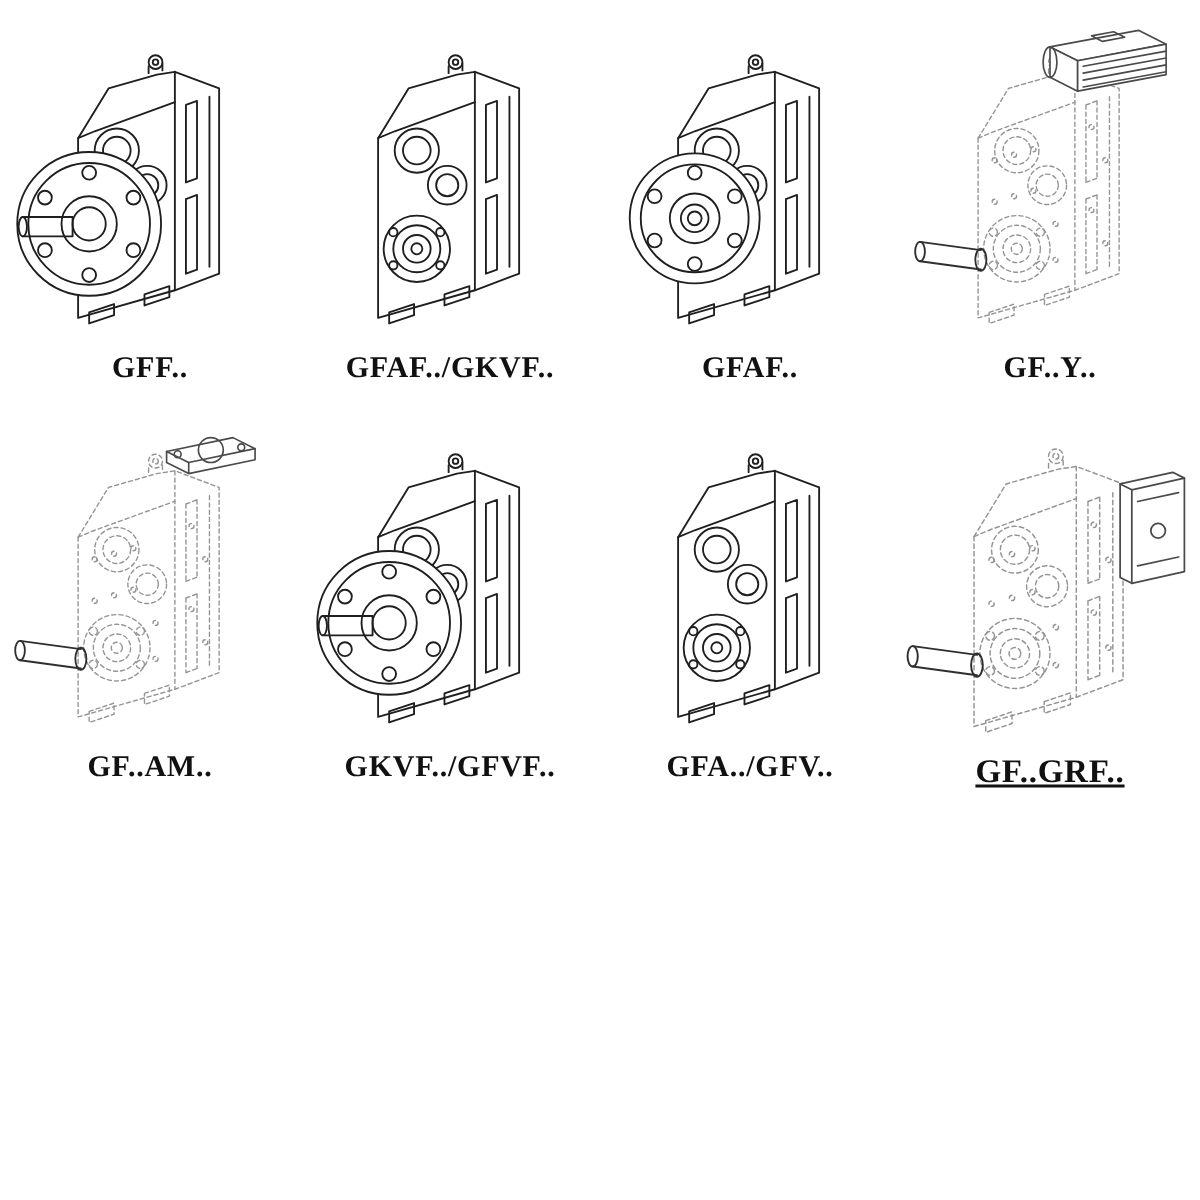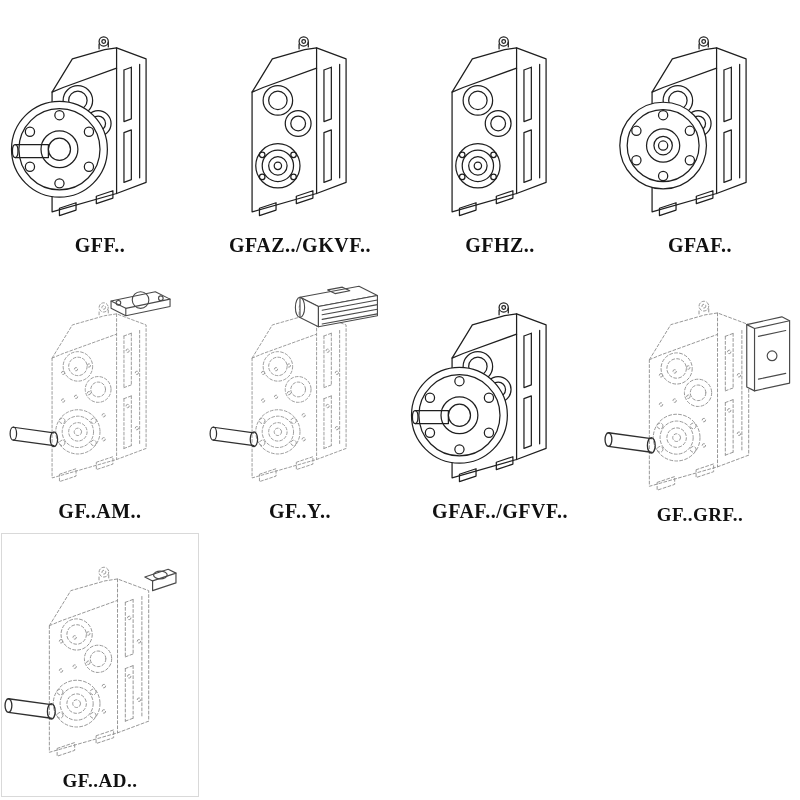--- a/index.html
+++ b/index.html
@@ -18,21 +18,21 @@
     justify-content:flex-end;position:relative;
   }
   figure.cell.boxed{outline:1px solid #d9d9d9;outline-offset:-2px;}
   .art{flex:1;display:flex;align-items:center;justify-content:center;width:100%;}
   .art svg{width:186px;height:212px;display:block;}
   .cell.big .art svg{width:198px;height:224px;}
   figcaption.label{
     font-weight:bold;font-size:20px;color:#111;letter-spacing:.5px;
     text-align:center;padding:0 2px 10px 2px;line-height:1.1;white-space:nowrap;
   }
-  .cell.big figcaption.label{font-size:19px;padding-bottom:6px;}
+  .cell.big figcaption.label{font-size:22px;padding-bottom:6px;text-decoration:underline;}
   
   .art use{stroke:#1f1f1f;fill:none;stroke-width:1.35;stroke-linejoin:round;stroke-linecap:round;}
   .art use.ghost{stroke:#949494;stroke-width:1;stroke-dasharray:3 2.2;}
   .art use.mid{stroke:#4a4a4a;stroke-width:1.2;}
   .art use.dark{stroke:#2f2f2f;stroke-width:1.35;}
   .defs-svg{position:absolute;width:0;height:0;overflow:hidden;}
 </style>
 </head>
 <body>
 
@@ -156,102 +156,90 @@
       <figcaption class="label">GFF..</figcaption>
     </figure>
 
     <figure class="cell">
       <div class="art">
         <svg viewBox="0 0 200 230">
           <use href="#g-body"></use>
             <use href="#g-bearing"></use>
         </svg>
       </div>
-      <figcaption class="label">GFAZ../GKVF..</figcaption>
-    </figure>
-
-    <figure class="cell">
-      <div class="art">
-        <svg viewBox="0 0 200 230">
-          <use href="#g-body"></use>
-            <use href="#g-bearing"></use>
-        </svg>
-      </div>
-      <figcaption class="label">GFHZ..</figcaption>
-    </figure>
+      <figcaption class="label">GFAF../GKVF..</figcaption>
+    </figure>
+
 
     <figure class="cell">
       <div class="art">
         <svg viewBox="0 0 200 230">
           <use href="#g-body"></use>
             <use href="#g-flangeface"></use>
         </svg>
       </div>
       <figcaption class="label">GFAF..</figcaption>
     </figure>
 
 
+
+    <figure class="cell">
+      <div class="art">
+        <svg viewBox="0 0 200 230">
+          <use href="#g-body" class="ghost"></use>
+            <use href="#g-dots" class="ghost"></use>
+          <use href="#g-bearing" class="ghost"></use>
+          <use href="#g-motor" class="mid"></use>
+            <use href="#g-shaft" class="dark"></use>
+        </svg>
+      </div>
+      <figcaption class="label">GF..Y..</figcaption>
+    </figure>
 
     <figure class="cell">
       <div class="art">
         <svg viewBox="0 0 200 230">
           <use href="#g-body" class="ghost"></use>
             <use href="#g-dots" class="ghost"></use>
           <use href="#g-bearing" class="ghost"></use>
           <use href="#g-topflange" class="mid"></use>
             <use href="#g-shaft" class="dark"></use>
         </svg>
       </div>
       <figcaption class="label">GF..AM..</figcaption>
     </figure>
 
     <figure class="cell">
       <div class="art">
         <svg viewBox="0 0 200 230">
-          <use href="#g-body" class="ghost"></use>
-            <use href="#g-dots" class="ghost"></use>
-          <use href="#g-bearing" class="ghost"></use>
-          <use href="#g-motor" class="mid"></use>
-            <use href="#g-shaft" class="dark"></use>
-        </svg>
-      </div>
-      <figcaption class="label">GF..Y..</figcaption>
-    </figure>
-
-    <figure class="cell">
-      <div class="art">
-        <svg viewBox="0 0 200 230">
           <use href="#g-body"></use>
             <use href="#g-flange"></use>
         </svg>
       </div>
-      <figcaption class="label">GFAF../GFVF..</figcaption>
-    </figure>
-
+      <figcaption class="label">GKVF../GFVF..</figcaption>
+    </figure>
+
+    <figure class="cell">
+      <div class="art">
+        <svg viewBox="0 0 200 230">
+          <use href="#g-body"></use>
+            <use href="#g-bearing"></use>
+        </svg>
+      </div>
+      <figcaption class="label">GFA../GFV..</figcaption>
+    </figure>
 
     <figure class="cell big">
       <div class="art">
         <svg viewBox="0 0 200 230">
           <use href="#g-body" class="ghost"></use>
             <use href="#g-dots" class="ghost"></use>
           <use href="#g-bearing" class="ghost"></use>
           <use href="#g-sidebox" class="mid"></use>
             <use href="#g-shaft" class="dark"></use>
         </svg>
       </div>
       <figcaption class="label">GF..GRF..</figcaption>
     </figure>
 
-    <figure class="cell big boxed">
-      <div class="art">
-        <svg viewBox="0 0 200 230">
-          <use href="#g-body" class="ghost"></use>
-            <use href="#g-dots" class="ghost"></use>
-          <use href="#g-bearing" class="ghost"></use>
-          <use href="#g-stub" class="mid"></use>
-            <use href="#g-shaft" class="dark"></use>
-        </svg>
-      </div>
-      <figcaption class="label">GF..AD..</figcaption>
-    </figure>
 
   </div>
 </div>
 
 </body></html>

